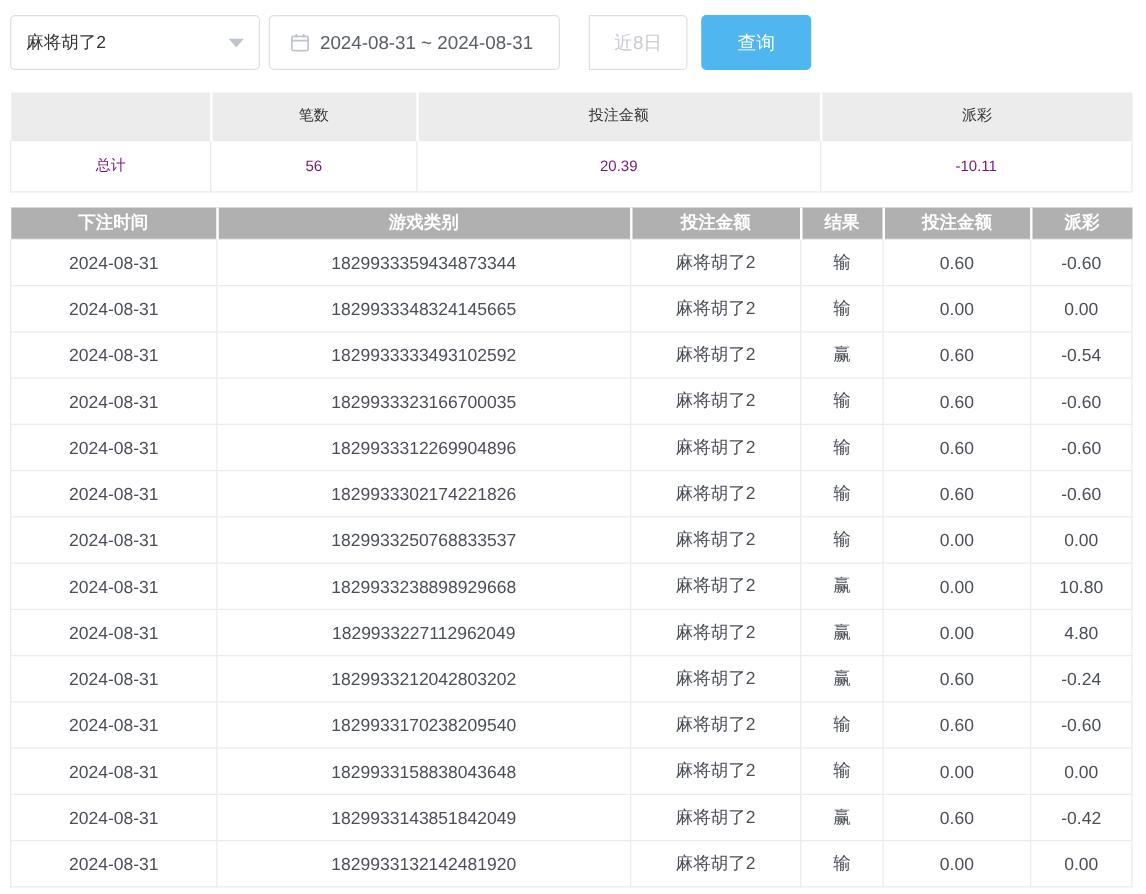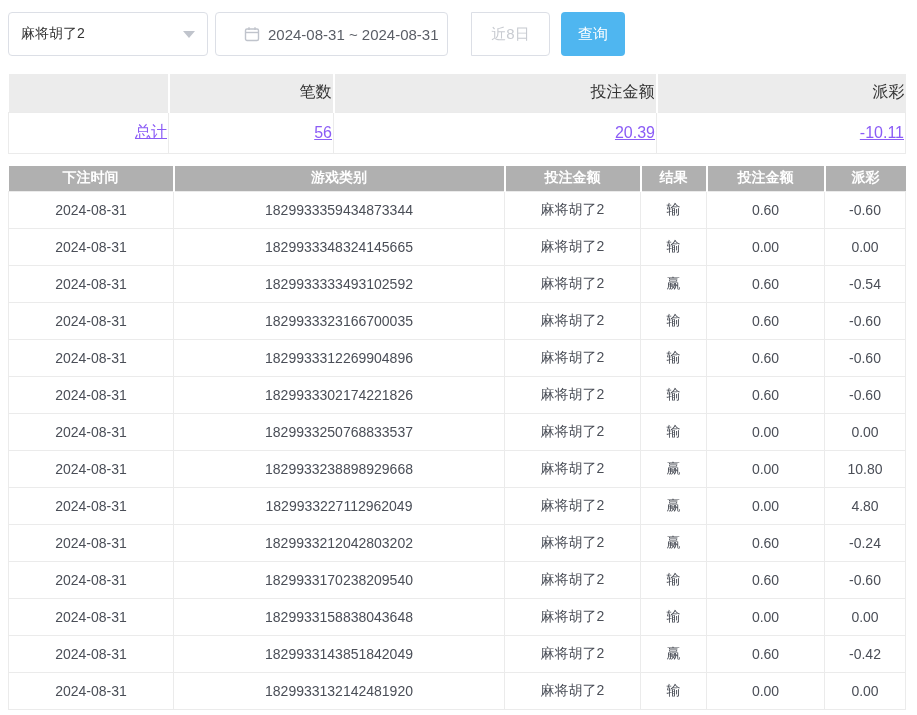--- a/index.html
+++ b/index.html
@@ -14,39 +14,39 @@
   html,body{margin:0;padding:0;width:917px;height:715px;overflow:hidden;background:#fff;
     font-family:"Liberation Sans","DejaVu Sans",sans-serif;}
   
   .toolbar{display:flex;align-items:center;padding:12px 8px 0 8px;}
   .select-box{width:200px;height:44px;border:1px solid var(--ctl-border);border-radius:4px;
     display:flex;align-items:center;justify-content:space-between;padding:0 12px;cursor:pointer;background:#fff;}
   .select-box .label{font-size:14px;color:#333;}
   .caret{width:0;height:0;border-left:6px solid transparent;border-right:6px solid transparent;
     border-top:7px solid #c0c4cc;}
   .date-box{margin-left:7px;width:233px;height:44px;border:1px solid var(--ctl-border);border-radius:4px;
-    display:flex;align-items:center;padding:0 28px;background:#fff;cursor:pointer;}
+    display:flex;align-items:center;padding:0 16px;background:#fff;cursor:pointer;}
   .date-box .cal{margin-right:8px;display:flex;align-items:center;}
   .date-box .val{font-size:15px;color:#5a5e66;white-space:nowrap;}
   .segment{display:flex;margin-left:8px;}
   .seg-btn{min-width:79px;height:44px;border:1px solid var(--ctl-border);background:#fff;
     color:#c8cbd1;font-size:15px;margin-left:-1px;cursor:pointer;position:relative;padding:0 14px;
     font-family:inherit;}
   .seg-btn:first-child{border-radius:4px 0 0 4px;margin-left:0;}
   .seg-btn:last-child{border-radius:0 4px 4px 0;margin-left:15px;}
   .seg-btn.active{color:var(--accent);border-color:var(--accent);z-index:2;}
-  .search-btn{margin-left:11px;width:64px;height:44px;border:none;border-radius:4px;
+  .search-btn{margin-left:11px;width:88px;height:44px;border:none;border-radius:4px;
     background:var(--accent);color:#fff;font-size:15px;cursor:pointer;font-family:inherit;}
   
   table{border-collapse:collapse;table-layout:fixed;text-align:center;}
-  .summary{width:897px;margin:18px 8px 0 8px;font-size:16px;text-align:right;}
+  .summary{width:897px;margin:18px 8px 0 8px;font-size:12px;}
   .summary th{background:var(--summary-header-bg);height:38px;font-weight:400;color:#333;
     border-right:2px solid #fff;}
   .summary th:last-child{border-right:none;}
-  .summary td{height:41px;color:#8b5cf6;border:1px solid var(--border);background:#fff;text-decoration:underline;}
+  .summary td{height:41px;color:#701a75;border:1px solid var(--border);background:#fff;}
   
   .records{width:897px;margin:12px 8px 0 8px;font-size:14px;}
   .records th{background:var(--header-bg);color:#fff;height:26px;font-weight:700;
     border-right:2px solid #fff;font-size:14px;}
   .records th:last-child{border-right:none;}
   .records td{height:37px;color:#4a4e57;border:1px solid var(--border);background:#fff;}
   .neg{color:var(--danger);}
 </style>
 </head>
 <body>

